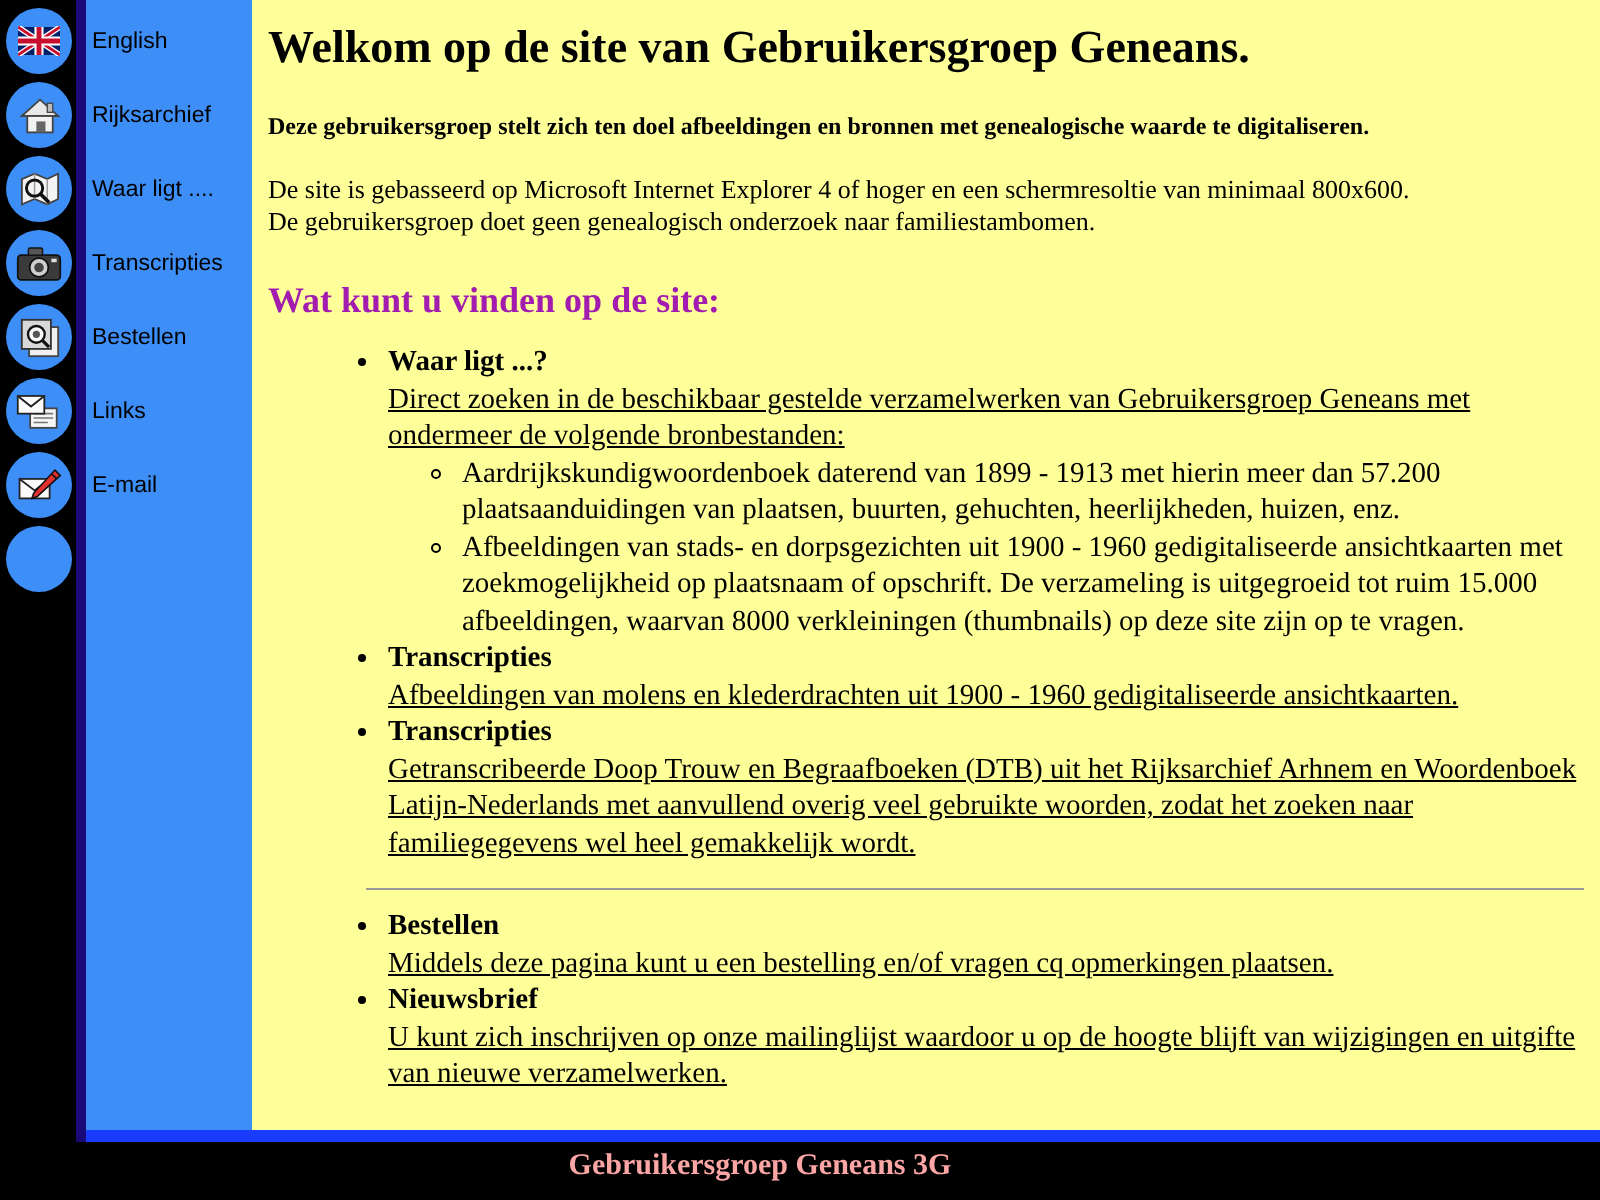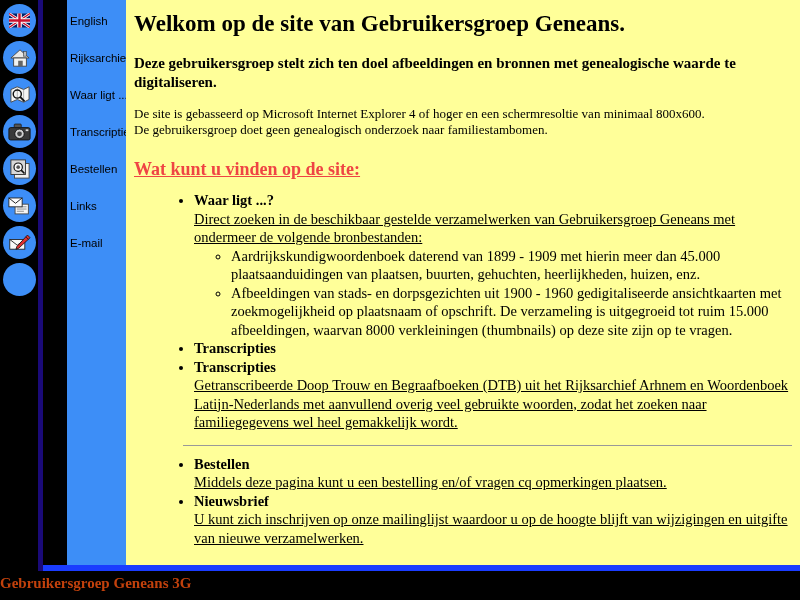--- a/index.html
+++ b/index.html
@@ -26,21 +26,20 @@
   
   #rail-divider{
     position:absolute;left:38px;top:0;width:5px;height:571px;
     background:#1a0a78;
   }
 
   
   #nav-panel{
     position:absolute;left:43px;top:0;width:94px;height:571px;
     background:#3d8ef7;
-    margin-left:24px;
   }
   .nav-label{
     position:absolute;left:3px;
     font-family:"Liberation Sans", sans-serif;
     font-size:11.5px;color:#000000;
     white-space:nowrap;line-height:13px;
   }
 
   
   #content{
@@ -49,29 +48,29 @@
     overflow:hidden;
   }
   #content-inner{
     padding:6px 8px 0 8px;
   }
   h1.title{
     font-size:23px;font-weight:bold;margin:4px 0 0 0;
     line-height:28px;color:#000;
   }
   p.lead{
-    font-size:15px;font-weight:bold;margin:16px 0 0 0;
+    font-size:12px;font-weight:bold;margin:16px 0 0 0;
     line-height:19px;color:#000;
   }
   p.small{
     font-size:13px;margin:14px 0 12px 0;line-height:16px;color:#000;
   }
   p.small .b{font-weight:normal;}
   h2.sub{
-    font-size:18px;font-weight:bold;margin:20px 0 0 0;line-height:22px;color:#ef4444;text-decoration:underline;
+    font-size:18px;font-weight:bold;margin:20px 0 0 0;line-height:22px;color:#a21caf;
   }
   ul.lvl1{
     margin:11px 0 0 0;padding-left:48px;list-style-type:disc;
     font-size:14.5px;line-height:18.5px;color:#000;
   }
   ul.lvl1>li{margin:0 0 0 12px;}
   ul.lvl1>li>.hd{font-weight:bold;}
   ul.lvl1>li>.bd{display:block;text-decoration:underline;}
   ul.lvl2{
     margin:0;padding-left:37px;list-style-type:circle;
@@ -87,22 +86,23 @@
   #footer-bar{
     position:absolute;left:43px;top:565px;width:757px;height:6px;
     background:#1a3cff;
   }
   #footer{
     position:absolute;left:0;top:571px;width:800px;height:29px;
     background:#000000;
   }
   #footer-text{
     position:absolute;left:0;top:4px;width:760px;
+    text-align:center;
     font-family:"Liberation Serif", serif;
-    font-size:15px;font-weight:bold;color:#c2410c;
+    font-size:15px;font-weight:bold;color:#fca5a5;
   }
 </style>
 </head>
 <body>
 
 <div id="page">
 
   <div id="icon-rail">
 
     <div class="rail-icon" style="top:4px">
@@ -200,26 +200,27 @@
         <span>De gebruikersgroep doet </span><span class="b">geen</span><span> genealogisch onderzoek naar familiestambomen.</span>
       </p>
 
       <h2 class="sub">Wat kunt u vinden op de site:</h2>
 
       <ul class="lvl1">
         <li>
           <span class="hd">Waar ligt ...?</span>
           <span class="bd">Direct zoeken in de beschikbaar gestelde verzamelwerken van Gebruikersgroep Geneans met ondermeer de volgende bronbestanden:</span>
           <ul class="lvl2">
-            <li>Aardrijkskundigwoordenboek daterend van 1899 - 1909 met hierin meer dan 45.000 plaatsaanduidingen van plaatsen, buurten, gehuchten, heerlijkheden, huizen, enz.</li>
+            <li>Aardrijkskundigwoordenboek daterend van 1899 - 1913 met hierin meer dan 57.200 plaatsaanduidingen van plaatsen, buurten, gehuchten, heerlijkheden, huizen, enz.</li>
             <li>Afbeeldingen van stads- en dorpsgezichten uit 1900 - 1960 gedigitaliseerde ansichtkaarten met zoekmogelijkheid op plaatsnaam of opschrift. De verzameling is uitgegroeid tot ruim 15.000 afbeeldingen, waarvan 8000 verkleiningen (thumbnails) op deze site zijn op te vragen.</li>
           </ul>
         </li>
         <li>
           <span class="hd">Transcripties</span>
+          <span class="bd">Afbeeldingen van molens en klederdrachten uit 1900 - 1960 gedigitaliseerde ansichtkaarten.</span>
         </li>
         <li>
           <span class="hd">Transcripties</span>
           <span class="bd">Getranscribeerde Doop Trouw en Begraafboeken (DTB) uit het Rijksarchief Arhnem en Woordenboek Latijn-Nederlands met aanvullend overig veel gebruikte woorden, zodat het zoeken naar familiegegevens wel heel gemakkelijk wordt.</span>
         </li>
       </ul>
 
       <hr class="sep">
 
       <ul class="lvl1 blk" style="margin-top:9px">

